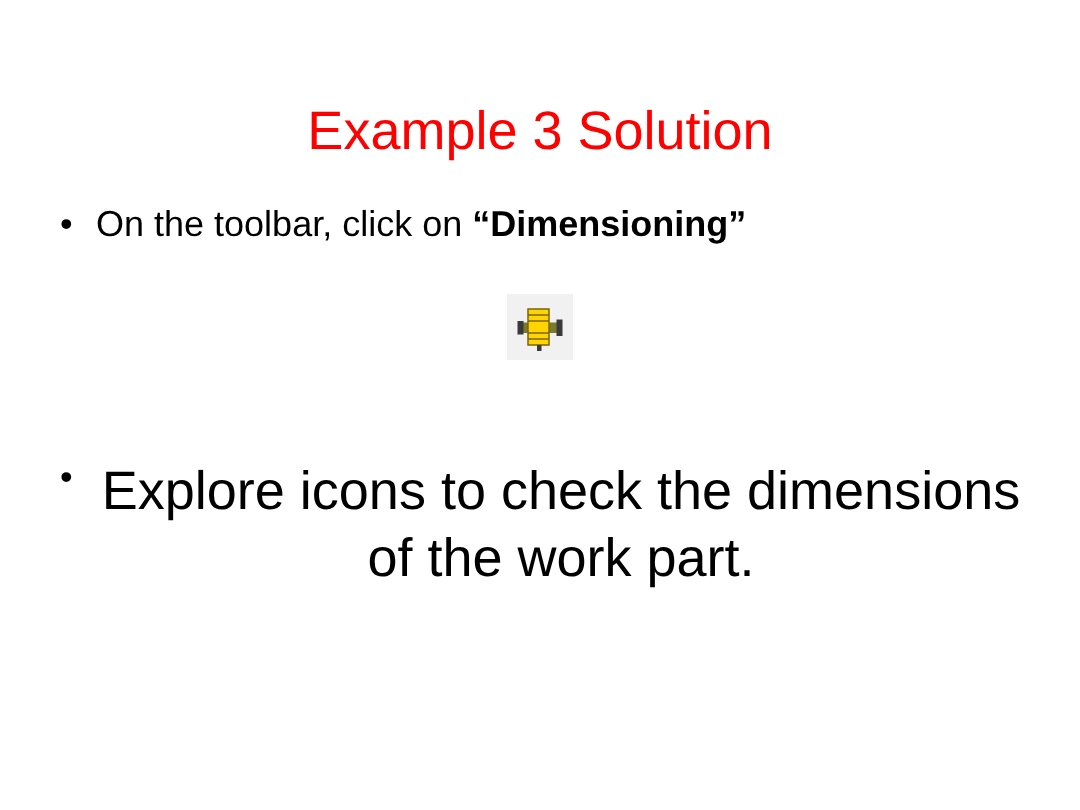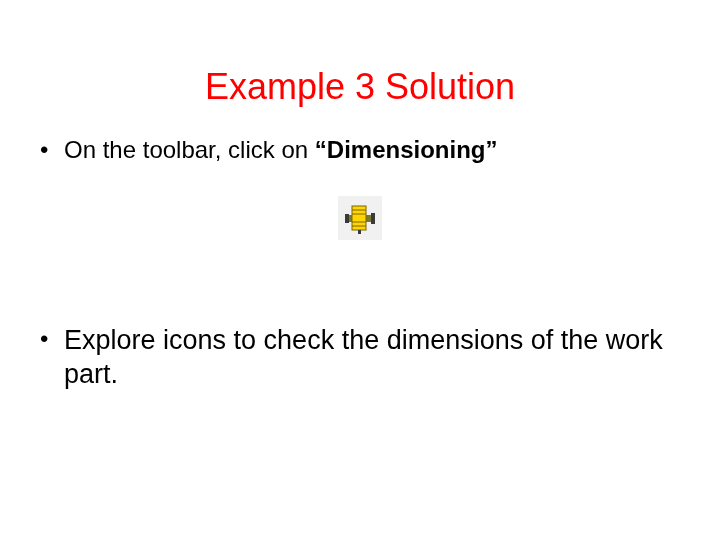--- a/index.html
+++ b/index.html
@@ -67,25 +67,26 @@
     position: relative;
     vertical-align: middle;
   }
   
   .dimensioning-icon svg {
     position: absolute;
     top: 0; left: 0;
   }
   .bullet2-wrap {
     position: absolute;
-    top: 324px;
+    top: 304px;
     left: 36px;
     right: 36px;
-    font-size: 27px;
+    font-size: 36px;
     line-height: 1.25;
+    text-align: center;
   }
 </style>
 </head>
 <body>
 
 <div class="slide">
 
   <div class="title">Example 3 Solution</div>
 
   <div class="bullets">

